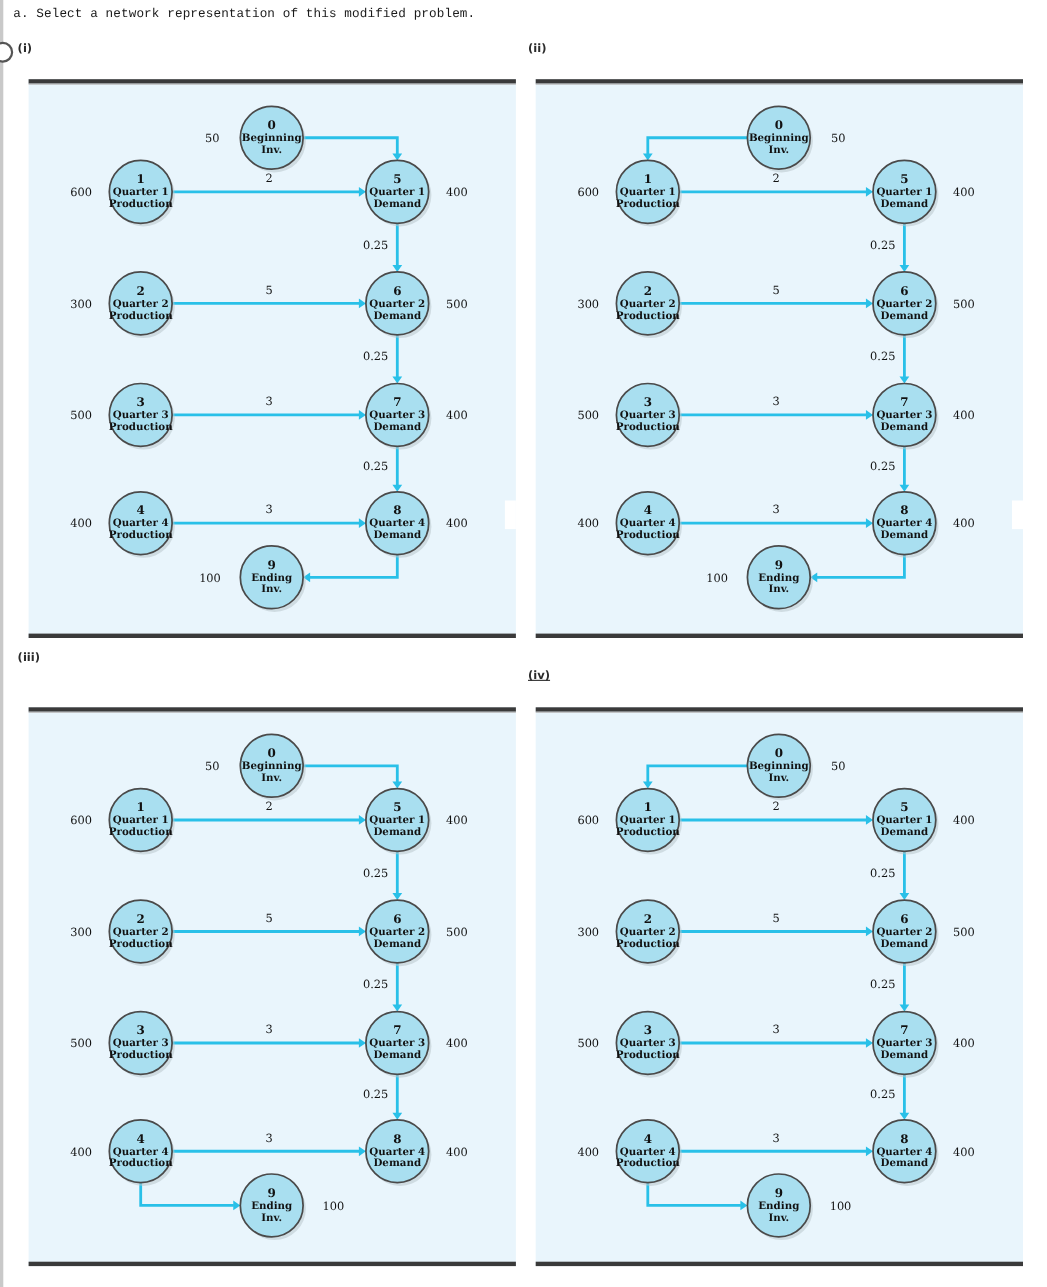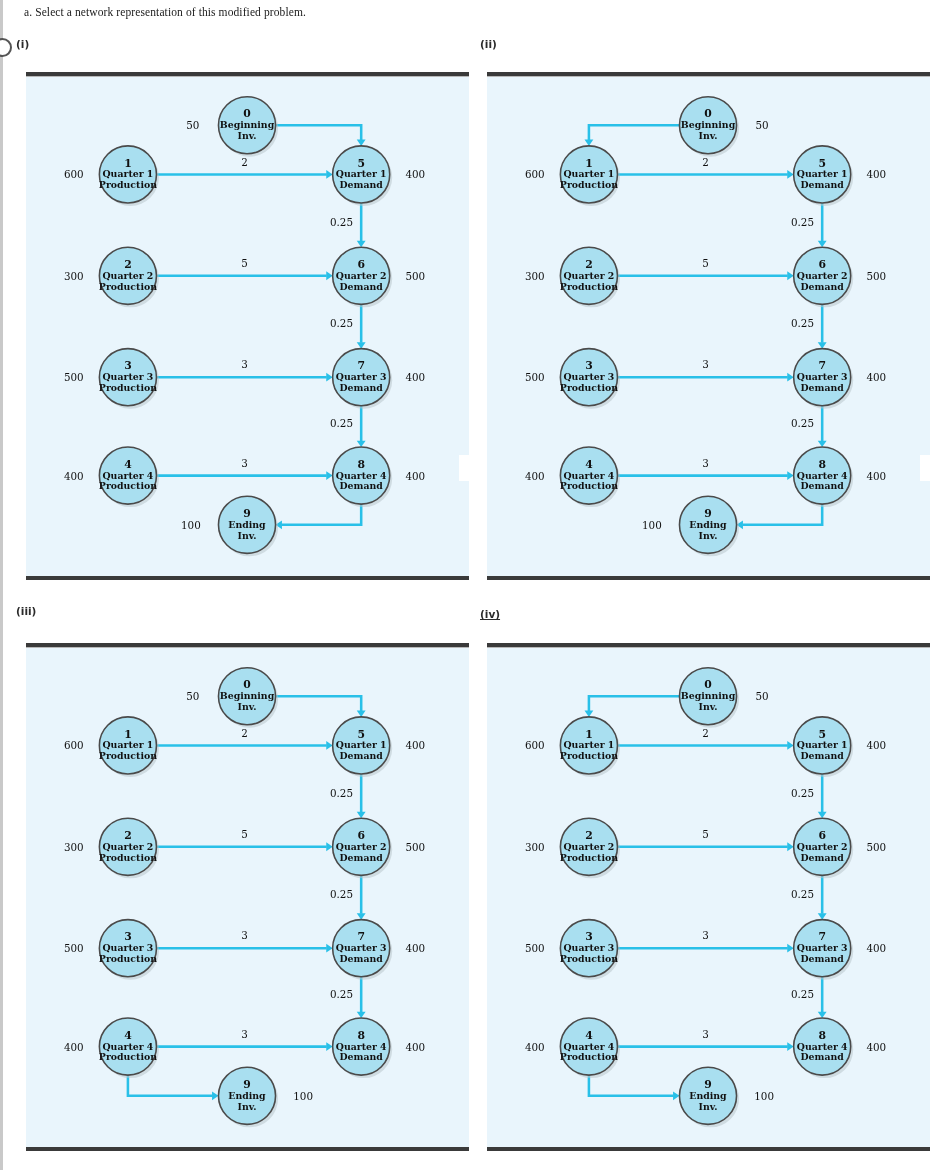--- a/index.html
+++ b/index.html
@@ -13,23 +13,22 @@
     position:absolute;left:0;top:0;width:3px;height:1170px;
     background:#c9c9c9;
   }
   .left-radio{
     position:absolute;left:-7px;top:38px;width:15px;height:15px;
     border:2px solid #555;border-radius:50%;background:#fff;
   }
   .prompt{
     position:absolute;left:12px;top:6px;
     font-size:11.5px;color:#1a1a1a;
-    font-family:Liberation Serif, serif;
+    font-family:Liberation Mono, monospace;
     letter-spacing:.1px;
-    margin-left:12px;
   }
   .roman{
     position:absolute;font-size:10.5px;color:#2b2b2b;font-weight:bold;
     font-family:"DejaVu Sans", sans-serif;
   }
   .panel{
     position:absolute;
     background:#e9f5fc;
     border-top:4px solid #3a3a3a;
     border-bottom:4px solid #3a3a3a;
@@ -278,21 +277,21 @@
       <text x="45" y="410" class="side-val">400</text>
       <text x="392" y="104" class="side-val">400</text>
       <text x="392" y="207" class="side-val">500</text>
       <text x="392" y="310" class="side-val">400</text>
       <text x="392" y="410" class="side-val">400</text>
       <text x="276" y="54" class="side-val">50</text>
       <text x="164" y="460" class="side-val">100</text>
     </svg>
   </div>
 
-<div class="roman" style="left:16px;top:592px;margin-top:13px;">(iii)</div>
+<div class="roman" style="left:16px;top:592px;">(iii)</div>
 <div class="panel" id="panel-2" style="left:26px;top:643px;width:443px;height:508px;">
     <svg class="fig" viewBox="0 0 443 508" width="443" height="508">
       <path d="M 129 100 L 302 100" class="edge"></path>
       <polygon points="308,100 301.5,95.5 301.5,104.5" class="arrowfill"></polygon>
       <text x="218.5" y="91" class="edge-lab">2</text>
       <path d="M 129 203 L 302 203" class="edge"></path>
       <polygon points="308,203 301.5,198.5 301.5,207.5" class="arrowfill"></polygon>
       <text x="218.5" y="194" class="edge-lab">5</text>
       <path d="M 129 306 L 302 306" class="edge"></path>
       <polygon points="308,306 301.5,301.5 301.5,310.5" class="arrowfill"></polygon>

